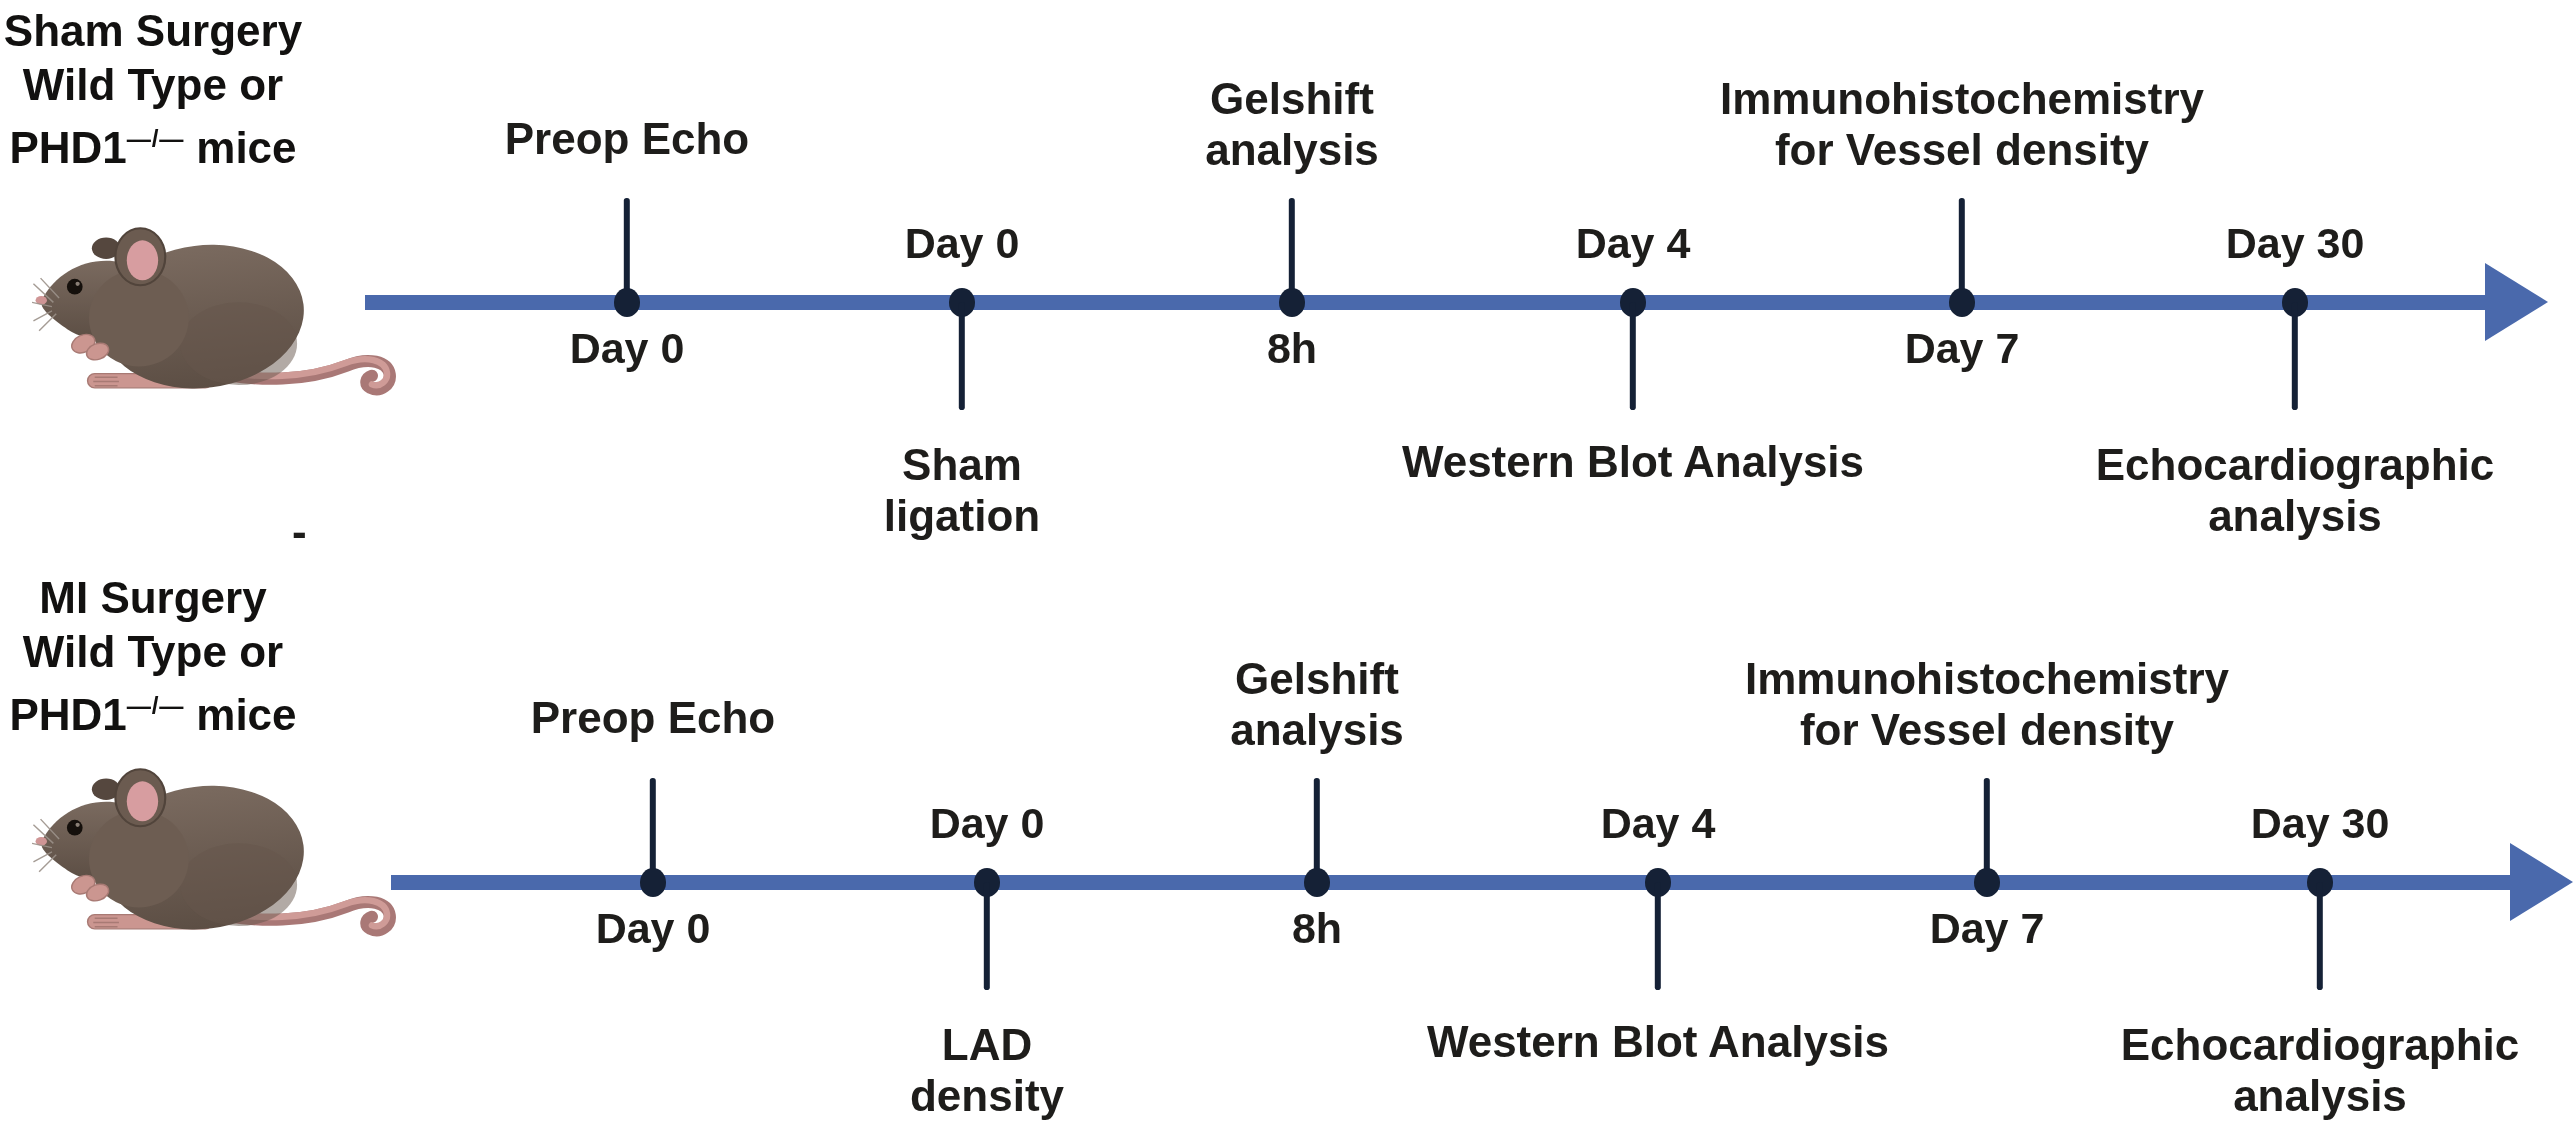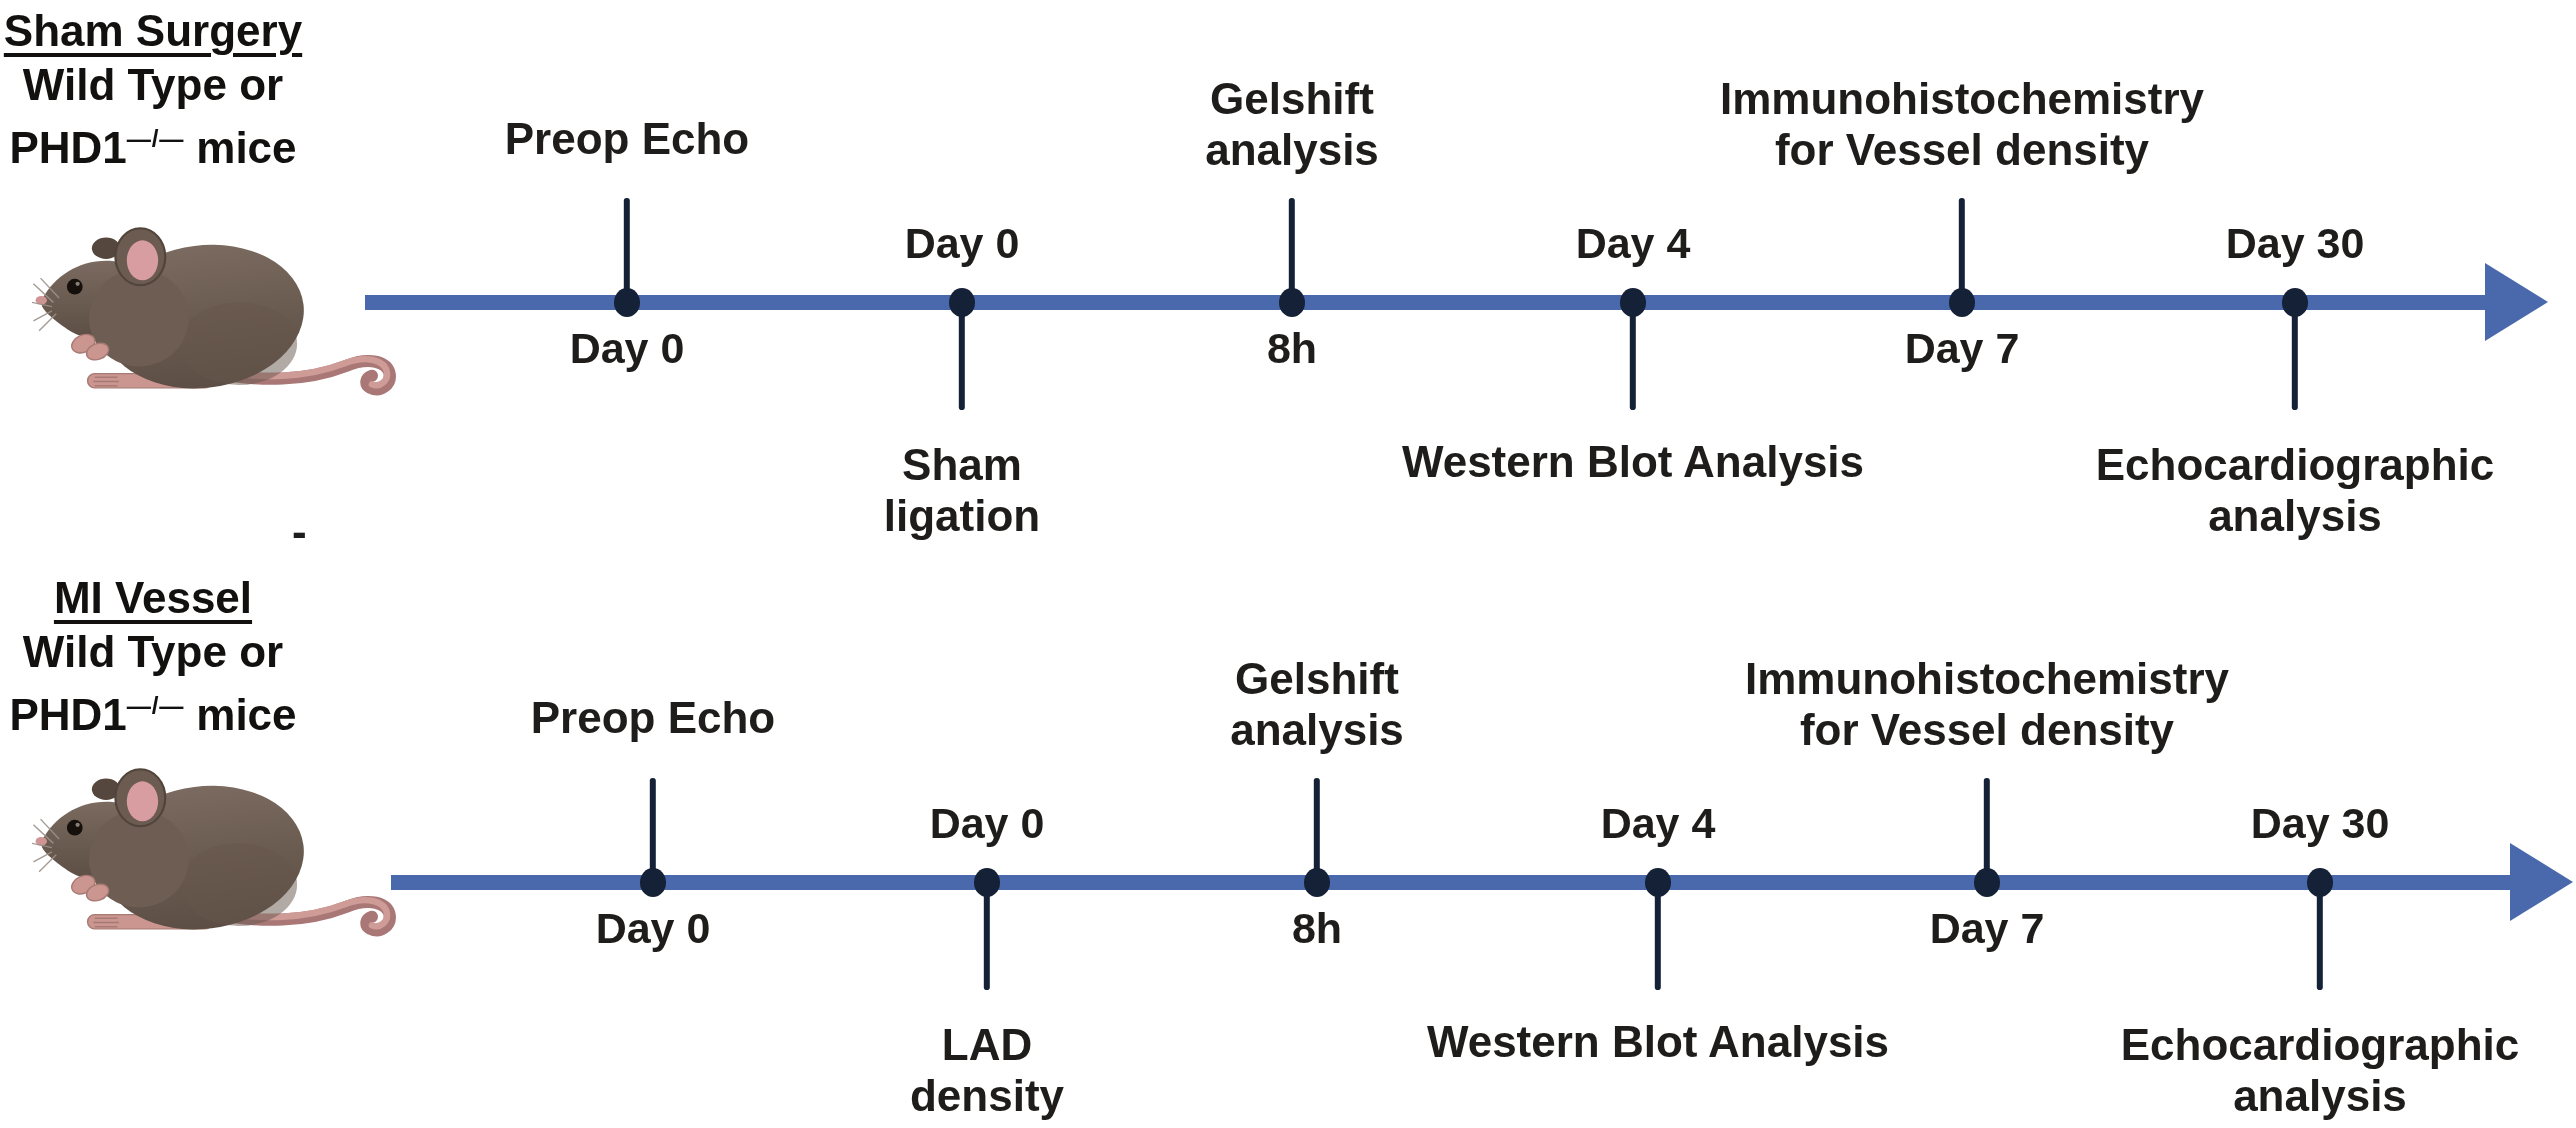--- a/index.html
+++ b/index.html
@@ -3,21 +3,21 @@
 <meta charset="utf-8">
 <style>
   html,body{margin:0;padding:0;background:#ffffff;}
   body{width:2576px;height:1128px;overflow:hidden;
        font-family:"Liberation Sans", sans-serif;}
   .stage{position:relative;width:2576px;height:1128px;background:#ffffff;}
 
   
   .title{position:absolute;left:0;width:306px;text-align:center;
          font-weight:700;font-size:44px;line-height:54px;color:#121110;}
-  .title .u{text-decoration:underline;text-decoration-thickness:4.3px;text-underline-offset:7.1px;}
+  .title .u{text-decoration-thickness:4.3px;text-underline-offset:7.1px;}
   .title sup{font-size:0.55em;vertical-align:super;letter-spacing:0.7px;}
 
   
   .bar{position:absolute;height:15px;background:#4a69ac;}
   .arrow{position:absolute;width:0;height:0;
          border-top:39px solid transparent;border-bottom:39px solid transparent;
          border-left:63px solid #4a69ac;}
 
   
   .event{position:absolute;top:0;width:0;height:100%;}
@@ -127,21 +127,21 @@
         <div>analysis</div>
       </div>
     </div>
   </section>
 
   <div class="stray" style="left:292px;top:507px">-</div>
 
   <section>
 
     <div class="title" style="top:571px">
-      <div class="u">MI Vessel</div>
+      <div class="u">MI Surgery</div>
       <div>Wild Type or</div>
       <div><span>PHD1</span><sup>—/—</sup><span> mice</span></div>
     </div>
 
     <svg class="mouse" style="left:32px;top:745px" viewBox="0 0 515 275">
       <path d="M235 232 C320 254 392 246 441 227 C473 214 499 221 502 239 C504 253 489 265 475 258 C466 253 468 244 477 241" fill="none" stroke="#a97876" stroke-width="17" stroke-linecap="round"></path>
       <path d="M235 229 C320 250 391 242 440 223 C470 212 495 219 498 236 C500 248 488 258 477 253" fill="none" stroke="#cf9b97" stroke-width="9" stroke-linecap="round"></path>
       <rect x="78" y="238" width="175" height="20" rx="10" fill="#cb9690" stroke="#a87a74" stroke-width="2"></rect>
       <path d="M88 243 L120 243 M86 249 L122 249 M88 255 L120 255" stroke="#a87a74" stroke-width="2" fill="none"></path>
       <ellipse cx="240" cy="158" rx="142" ry="100" fill="url(#furA)" transform="rotate(-7 240 158)"></ellipse>

